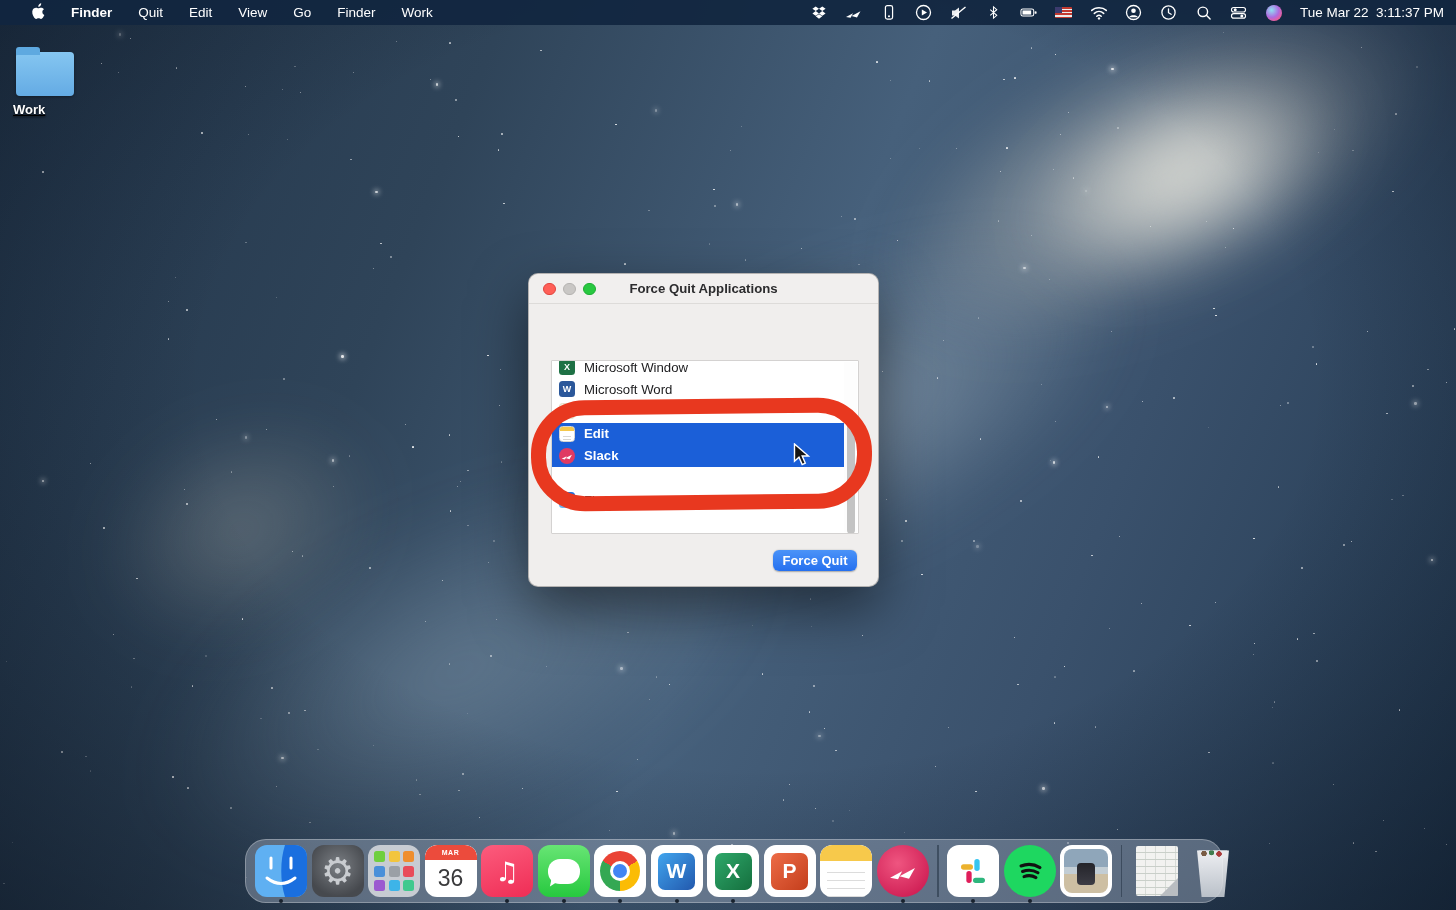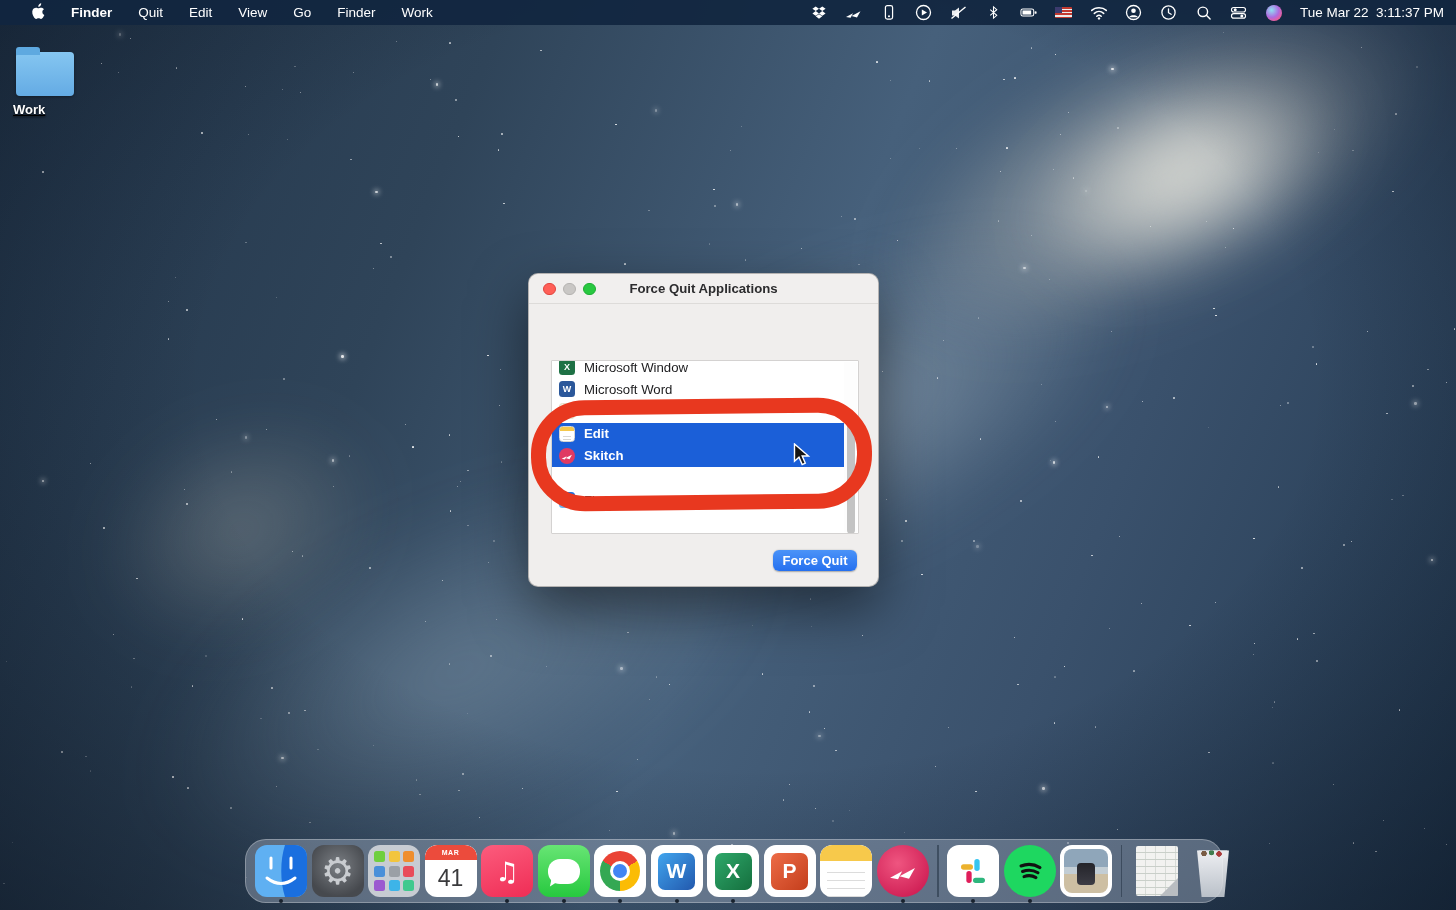--- a/index.html
+++ b/index.html
@@ -575,21 +575,21 @@
           <span class="ic ic-notes"></span>
           <span class="app-label">Edit</span>
         </div>
         <div class="app-row selected">
           <span class="ic ic-skitch">
             <svg width="12" height="10" viewBox="0 0 17 14" fill="#fff">
                 <path d="M1 11 8 7.2 5.6 11.8z"></path>
                 <path d="M6.5 10 15.5 5.2 12 11.5z"></path>
               </svg>
           </span>
-          <span class="app-label">Skitch</span>
+          <span class="app-label">Slack</span>
         </div>
         <div class="app-row">
           <span class="ic ic-hidden"></span>
           <span class="app-label"></span>
         </div>
         <div class="app-row">
           <span class="ic ic-finder">
             <svg width="16" height="16" viewBox="0 0 16 16" fill="none" stroke="#fff" stroke-width="1.4">
                 <path d="M4 9.2 Q8 12.8 12 9.2"></path>
                 <line x1="5.2" y1="3.8" x2="5.2" y2="7"></line>
@@ -633,21 +633,21 @@
         <span class="lp" style="background:#ef8e2e"></span>
       <span class="lp" style="background:#4a90d9"></span>
         <span class="lp" style="background:#9aa0a6"></span>
         <span class="lp" style="background:#e84c5a"></span>
       <span class="lp" style="background:#9b59d0"></span>
         <span class="lp" style="background:#3db4e8"></span>
         <span class="lp" style="background:#41c98e"></span>
     </div>
     <div class="dock-item di-calendar">
       <div class="cal-top">MAR</div>
-      <div class="cal-day">41</div>
+      <div class="cal-day">36</div>
     </div>
     <div class="dock-item di-music">
         <span>♫</span>
         <span class="dot"></span>
       </div>
     <div class="dock-item di-messages">
         <span class="bubble"></span>
         <span class="dot"></span>
       </div>
     <div class="dock-item di-chrome">

